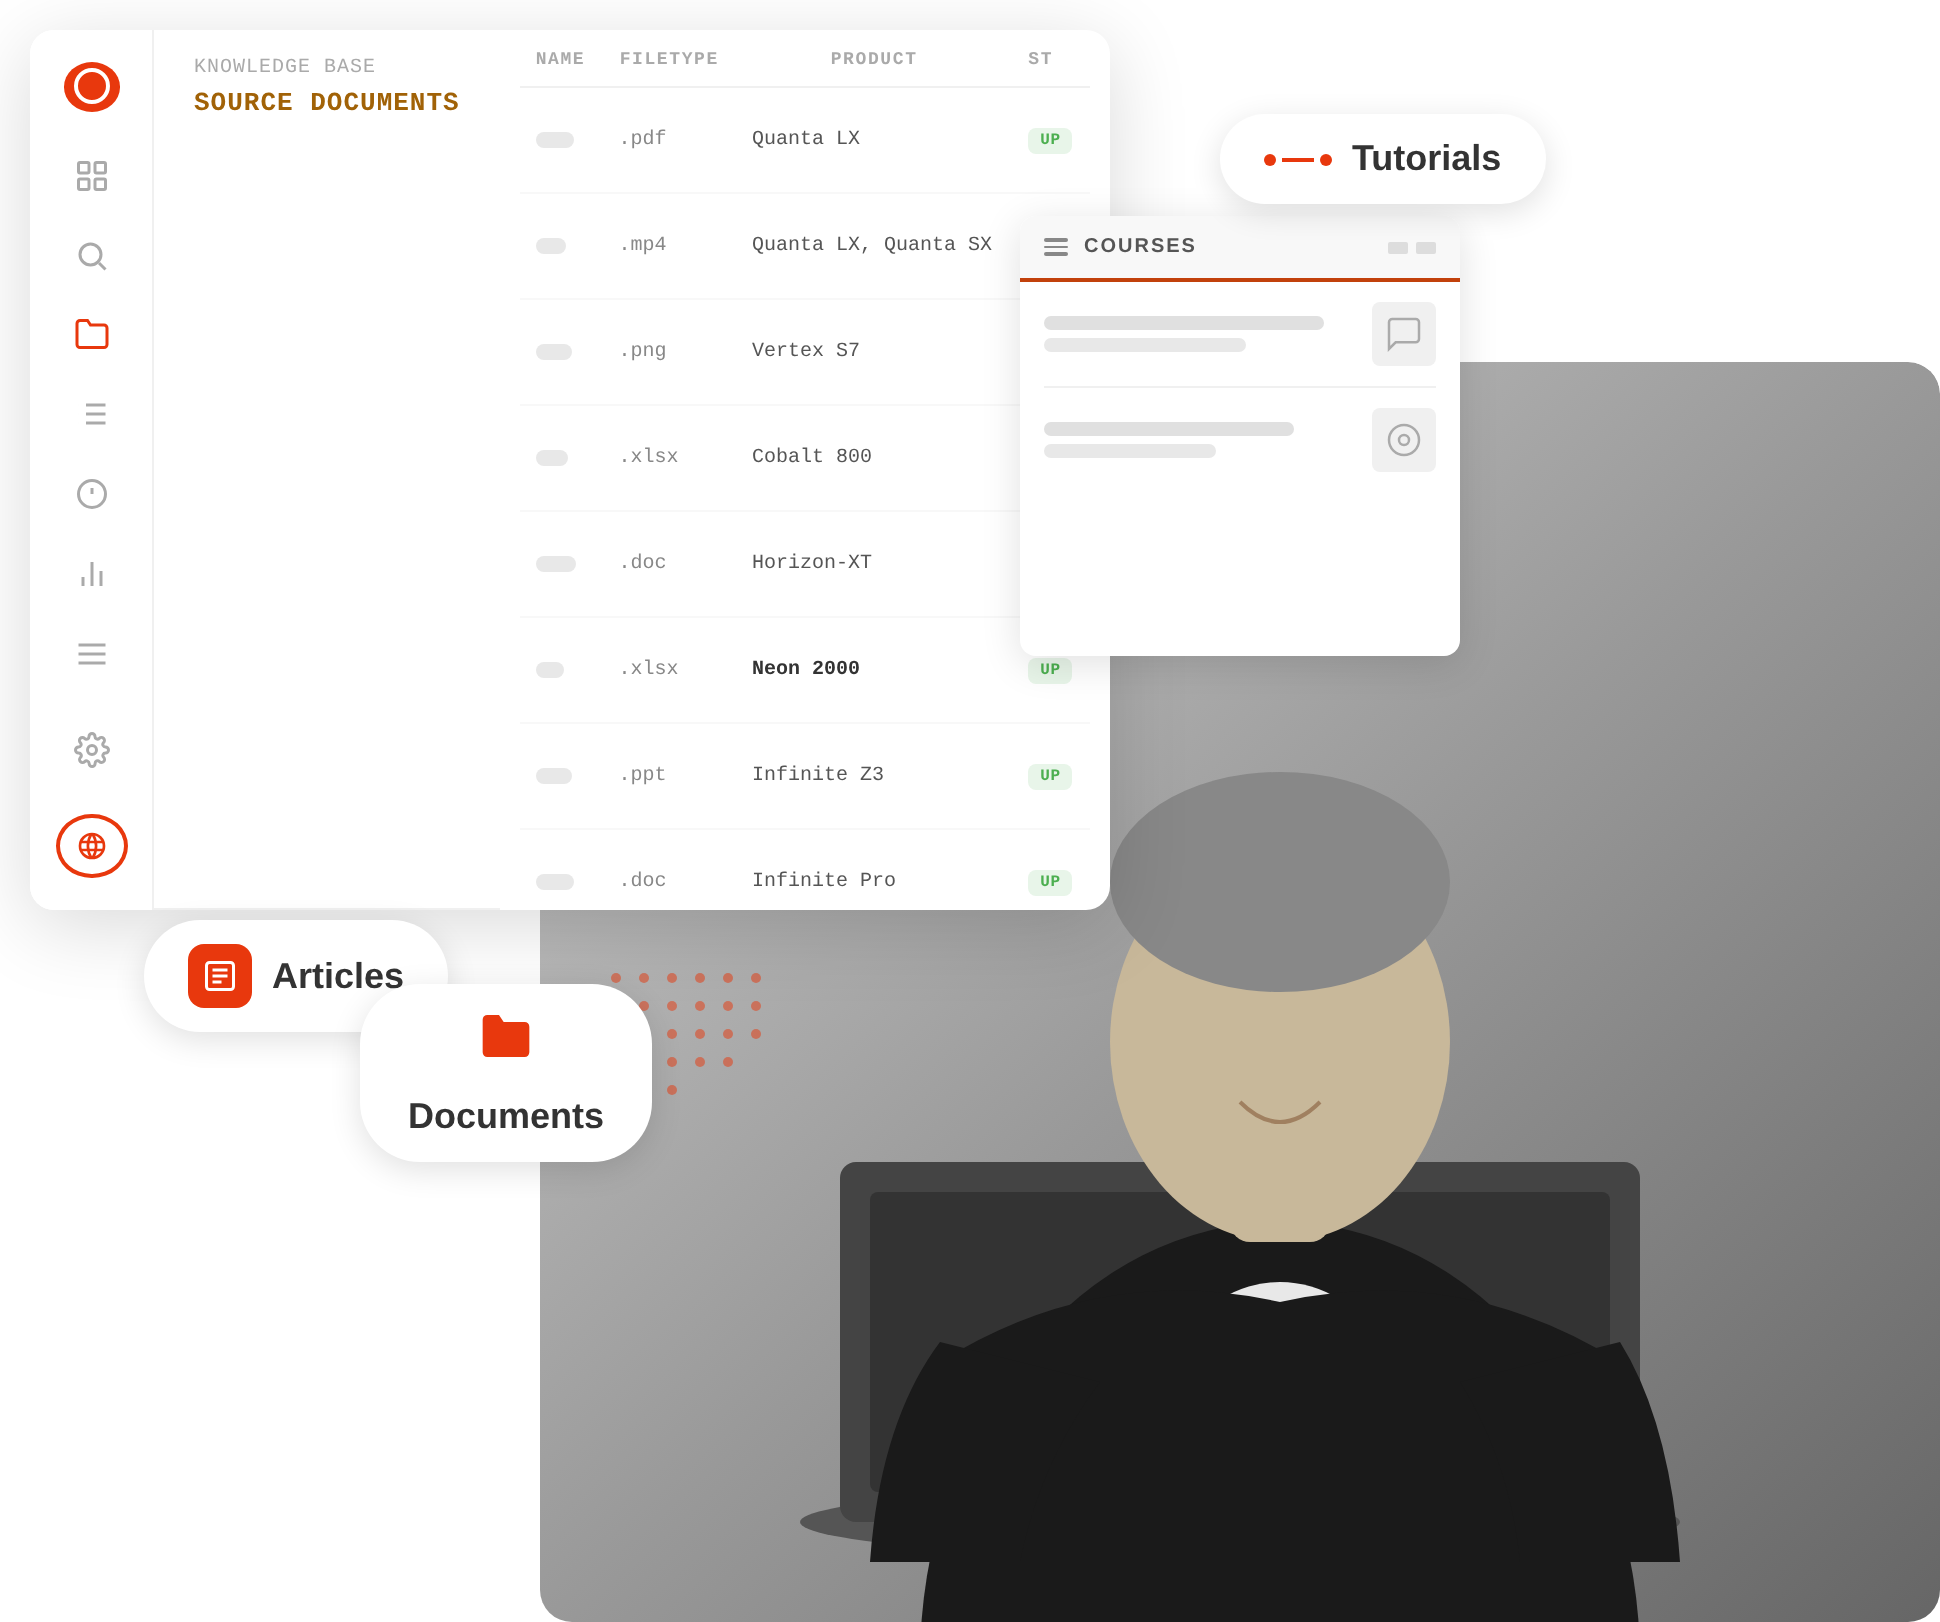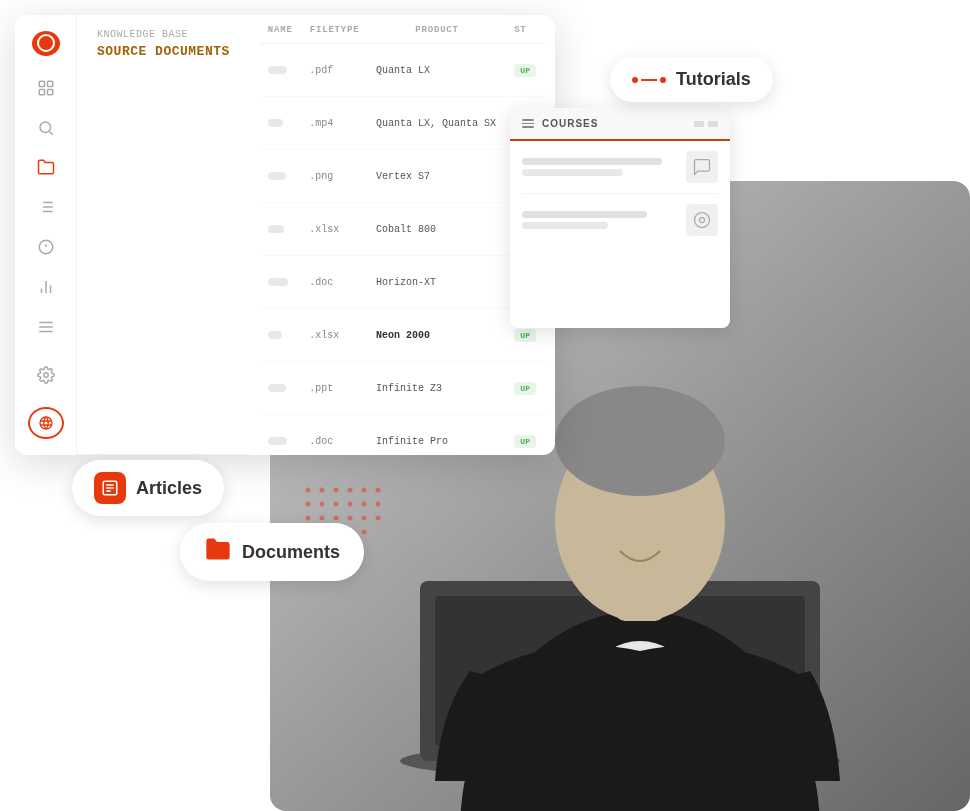--- a/index.html
+++ b/index.html
@@ -364,20 +364,21 @@
       border-radius: 30px;
       box-shadow: 0 4px 16px rgba(0,0,0,0.12);
       padding: 12px 24px;
       display: flex;
       align-items: center;
       gap: 10px;
       z-index: 20;
       font-size: 18px;
       font-weight: 600;
       color: #333;
+      flex-direction: column;
     }
 
     .folder-icon {
       color: #e8380d;
       font-size: 22px;
     }
   </style>
 </head>
 <body>
 

